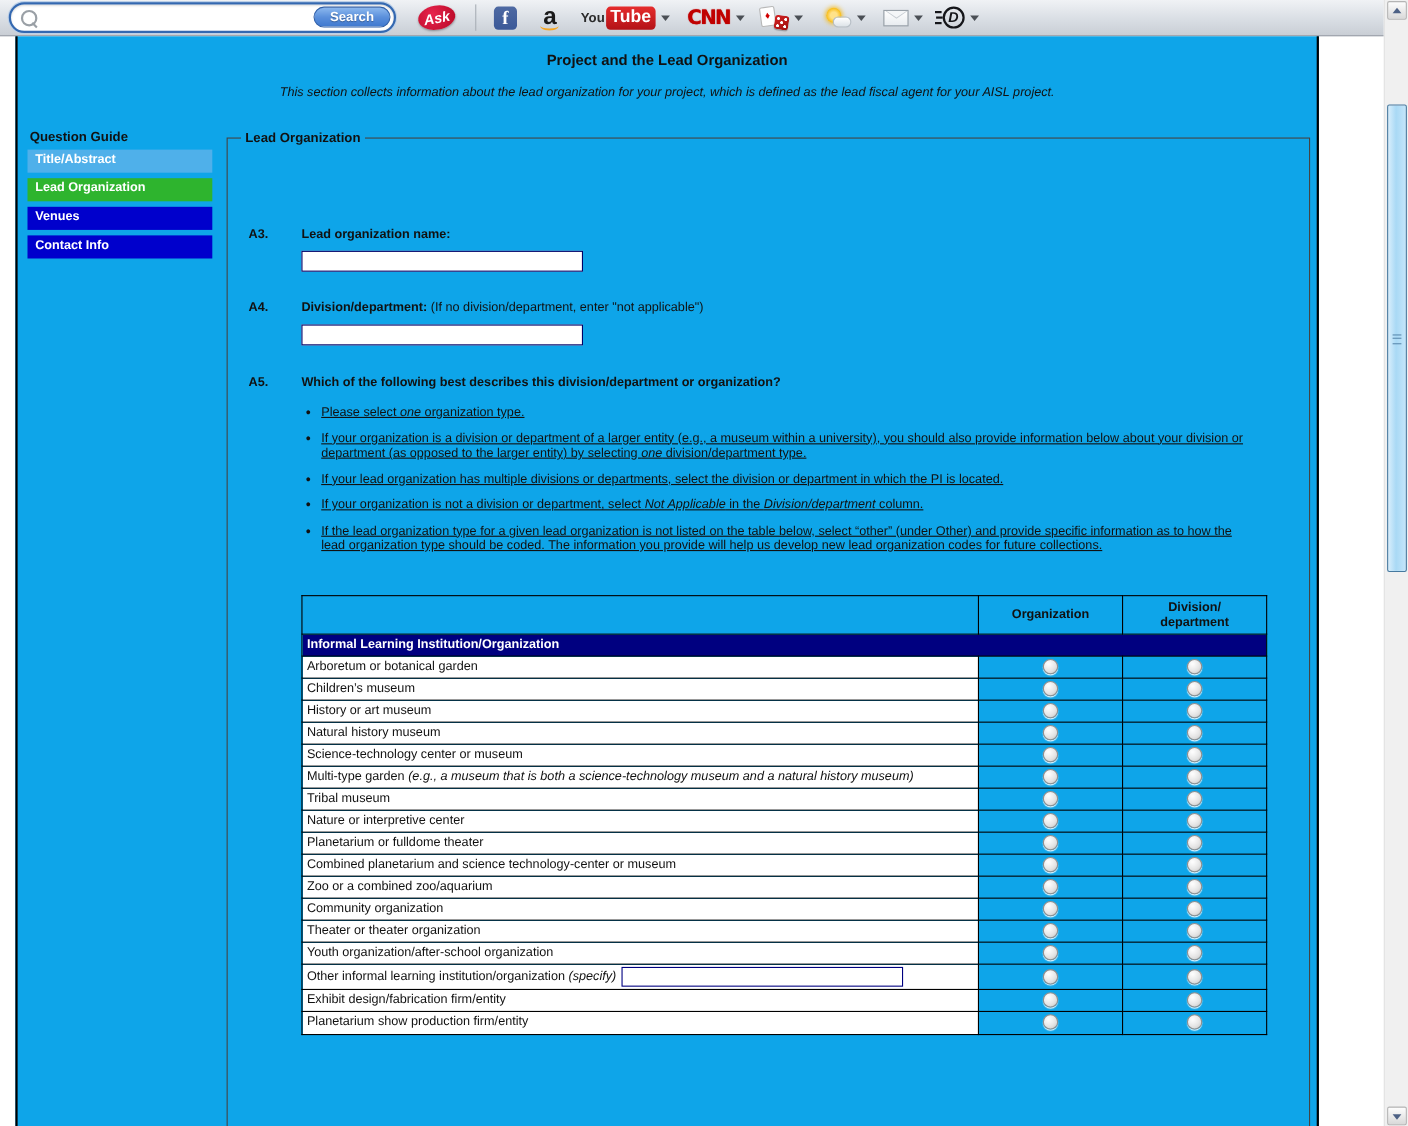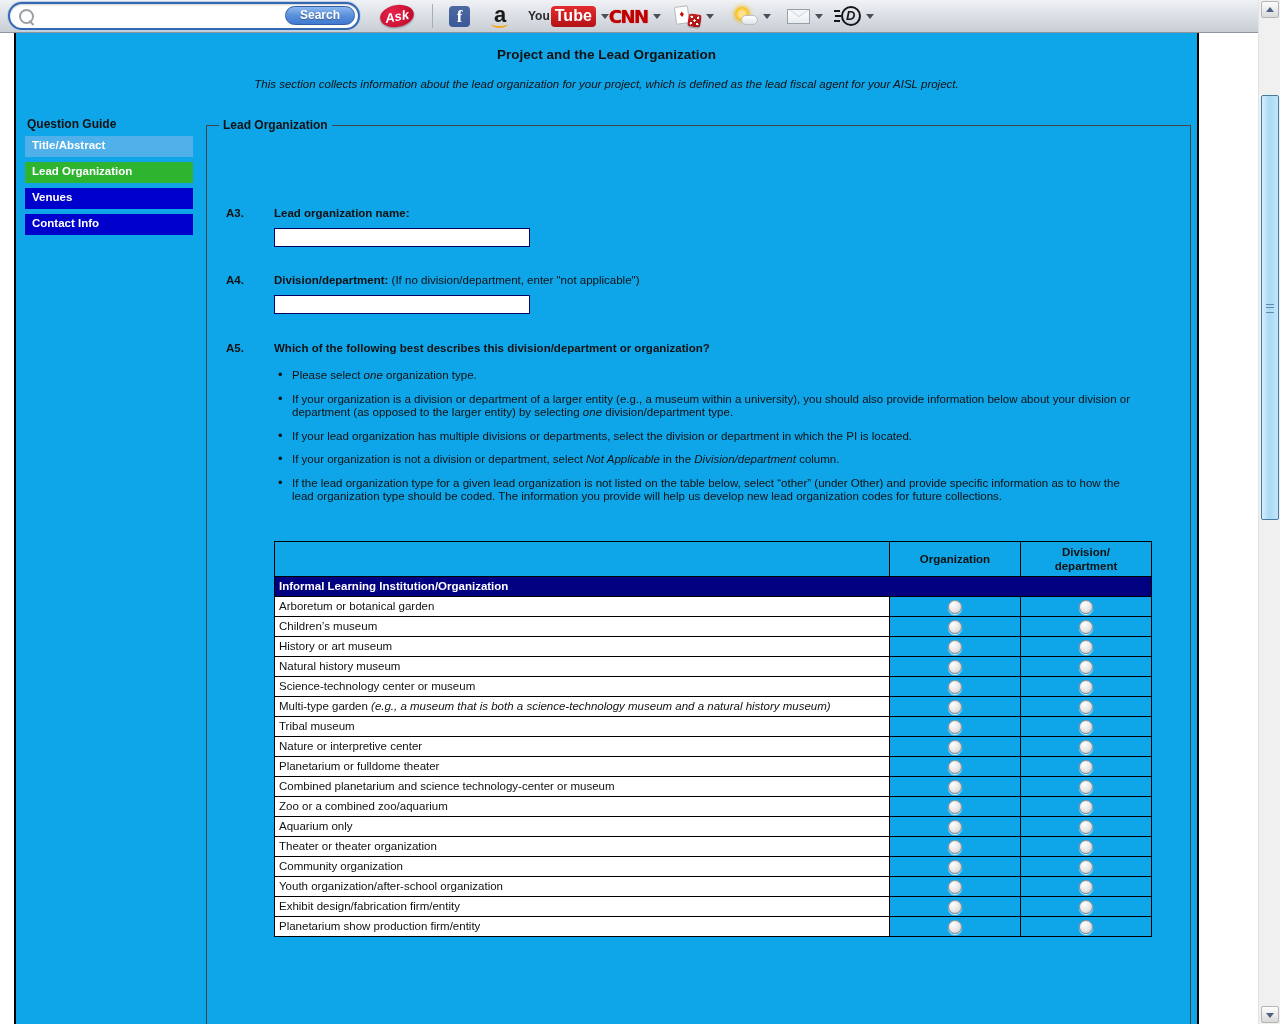--- a/index.html
+++ b/index.html
@@ -48,21 +48,21 @@
     text-align:center;font-family:"Liberation Serif",serif;overflow:hidden;
   }
   .az{margin-left:18px;position:relative;width:24px;height:24px;text-align:center;}
   .az-a{font-weight:bold;font-size:22px;line-height:22px;color:#1a1a1a;}
   .az-smile{position:absolute;left:3px;bottom:0px;width:17px;height:7px;
     border-bottom:2px solid #f5a623;border-radius:0 0 60% 60%;}
   .yt{margin-left:16px;}
   .yt-you{font-weight:bold;font-size:12px;color:#2b2b2b;}
   .yt-tube{font-weight:bold;font-size:16px;color:#fff;background:linear-gradient(#e52c2c,#b31217);
     border-radius:4px;padding:1px 4px 2px;margin-left:1px;}
-  .cnn{margin-left:0;font-weight:bold;font-size:18px;letter-spacing:-1.5px;color:#c00000;
+  .cnn{margin-left:16px;font-weight:bold;font-size:18px;letter-spacing:-1.5px;color:#c00000;
     font-family:"DejaVu Sans",sans-serif;text-shadow:0 0 1px #c00000;}
   .cards{margin-left:14px;position:relative;width:26px;height:22px;}
   .card{position:absolute;left:0;top:1px;width:12px;height:16px;background:#fff;border:1px solid #b8b8b8;
     border-radius:2px;color:#d00000;font-size:9px;line-height:15px;text-align:center;transform:rotate(-8deg);}
   .die{position:absolute;right:0;bottom:0;width:13px;height:13px;border-radius:3px;
     background:radial-gradient(circle at 25% 25%,#fff 1.2px,transparent 1.4px),
                radial-gradient(circle at 75% 25%,#fff 1.2px,transparent 1.4px),
                radial-gradient(circle at 50% 50%,#fff 1.2px,transparent 1.4px),
                radial-gradient(circle at 25% 75%,#fff 1.2px,transparent 1.4px),
                radial-gradient(circle at 75% 75%,#fff 1.2px,transparent 1.4px),
@@ -114,21 +114,21 @@
   .lead-fieldset{position:absolute;left:190px;top:85px;width:985px;height:1000px;
     border:1px solid #444;margin:0;padding:0;box-sizing:border-box;}
   .lead-fieldset legend{font-size:12px;font-weight:bold;margin-left:12px;padding:0 4px;}
   .q{position:absolute;left:0;width:960px;font-size:11.5px;}
   .qnum{position:absolute;left:19px;top:0;font-weight:bold;}
   .qtext{position:absolute;left:67px;top:0;font-weight:bold;}
   .qhint{font-weight:normal;}
   .text-input{position:absolute;left:67px;width:248px;height:15px;border:1px solid #000066;
     font-size:11px;padding:1px 3px;background:#fff;}
   #q3-input{top:96px;} #q4-input{top:163px;}
-  .bullets{position:absolute;left:70px;top:237px;width:866px;margin:0;padding:0;list-style:none;}
+  .bullets{position:absolute;left:70px;top:237px;width:866px;margin:0;padding:0;list-style:none;text-decoration:underline;}
   .bullets li{position:relative;padding-left:15px;margin-bottom:10px;font-size:11.5px;line-height:13.5px;}
   .bullets li::before{content:"\2022";position:absolute;left:1px;top:-1px;font-size:13px;}
   
   .orgtable{position:absolute;left:67px;top:409px;width:877px;border-collapse:collapse;table-layout:fixed;}
   .orgtable td{border:1px solid #000;font-size:11.5px;padding:2px 4px;line-height:15px;vertical-align:middle;overflow:hidden;}
   .orgtable .hdr{font-weight:bold;text-align:center;white-space:pre-line;height:30px;line-height:14px;}
   .section-hdr{background:#000080;color:#fff;font-weight:bold;height:15px;}
   .lbl{background:#fff;}
   .lbl .row-extra{font-style:italic;}
   .radio-cell{text-align:center;}
@@ -297,36 +297,36 @@
             <td class="lbl"><span>Combined planetarium and science technology-center or museum</span></td>
             <td class="radio-cell"><span class="radio"></span></td>
             <td class="radio-cell"><span class="radio"></span></td>
           </tr>
           <tr>
             <td class="lbl"><span>Zoo or a combined zoo/aquarium</span></td>
             <td class="radio-cell"><span class="radio"></span></td>
             <td class="radio-cell"><span class="radio"></span></td>
           </tr>
           <tr>
-            <td class="lbl"><span>Aquarium only</span></td>
+            <td class="lbl"><span>Community organization</span></td>
             <td class="radio-cell"><span class="radio"></span></td>
             <td class="radio-cell"><span class="radio"></span></td>
           </tr>
           <tr>
             <td class="lbl"><span>Theater or theater organization</span></td>
             <td class="radio-cell"><span class="radio"></span></td>
             <td class="radio-cell"><span class="radio"></span></td>
           </tr>
           <tr>
-            <td class="lbl"><span>Community organization</span></td>
-            <td class="radio-cell"><span class="radio"></span></td>
-            <td class="radio-cell"><span class="radio"></span></td>
-          </tr>
-          <tr>
             <td class="lbl"><span>Youth organization/after-school organization</span></td>
+            <td class="radio-cell"><span class="radio"></span></td>
+            <td class="radio-cell"><span class="radio"></span></td>
+          </tr>
+          <tr>
+            <td class="lbl"><span>Other informal learning institution/organization </span><span class="row-extra">(specify)</span><input type="text" class="specify-input" style=""></td>
             <td class="radio-cell"><span class="radio"></span></td>
             <td class="radio-cell"><span class="radio"></span></td>
           </tr>
           <tr>
             <td class="lbl"><span>Exhibit design/fabrication firm/entity</span></td>
             <td class="radio-cell"><span class="radio"></span></td>
             <td class="radio-cell"><span class="radio"></span></td>
           </tr>
           <tr>
             <td class="lbl"><span>Planetarium show production firm/entity</span></td>

